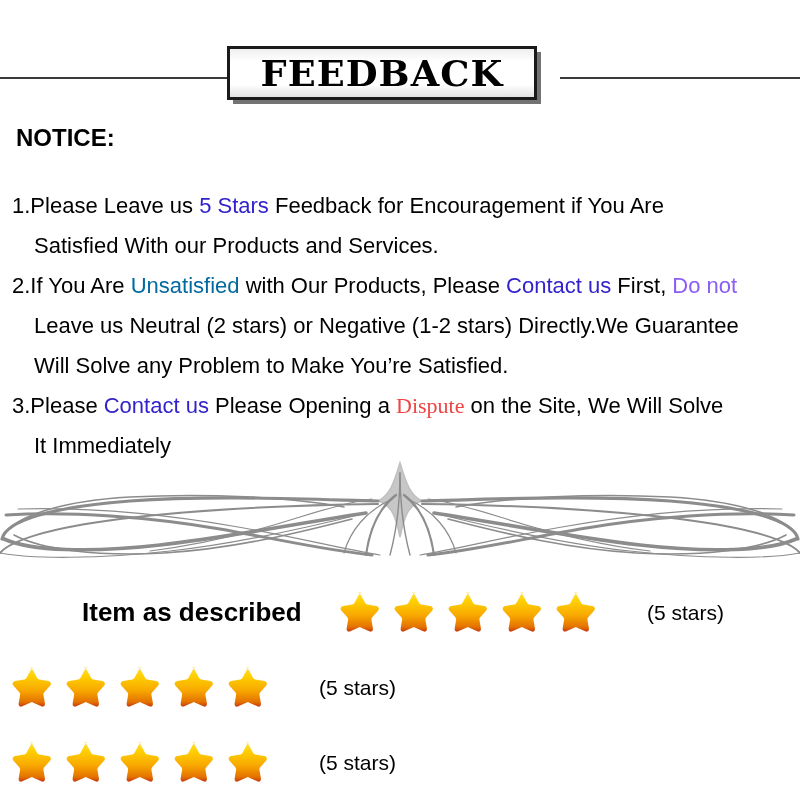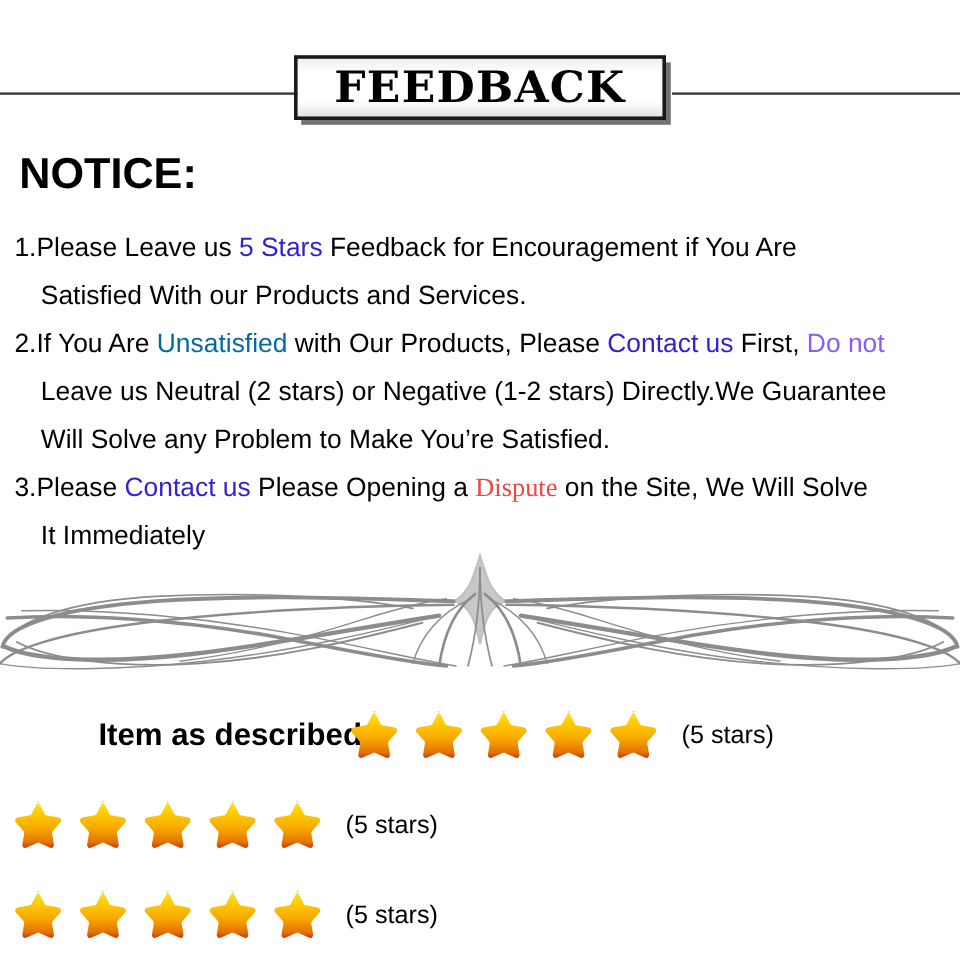--- a/index.html
+++ b/index.html
@@ -28,21 +28,21 @@
     position: absolute;
     top: 37px;
     height: 0;
     border-top: 2px solid #3a3a3a;
   }
   .banner-rule.left  { left: 0;    width: 249px; }
   .banner-rule.right { left: 560px; width: 240px; }
 
   .banner-box {
     position: absolute;
-    left: 245px;
+    left: 227px;
     top: 6px;
     width: 310px;
     height: 54px;
     border: 3px solid #1a1a1a;
     background: linear-gradient(to bottom, #efefef 0%, #ffffff 26%, #ffffff 74%, #e2e2e2 100%);
     box-shadow: 5px 5px 0 -1px rgba(0,0,0,0.55);
     box-sizing: border-box;
     display: flex;
     align-items: center;
     justify-content: center;
@@ -56,21 +56,21 @@
     color: #000000;
     transform: scaleX(1.02);
     white-space: nowrap;
   }
 
   
   .notice-heading {
     position: absolute;
     left: 16px;
     top: 124px;
-    font-size: 36px;
+    font-size: 24px;
     font-weight: bold;
     letter-spacing: 0px;
     white-space: nowrap;
   }
 
   
   .notice-body {
     position: absolute;
     left: 12px;
     top: 186px;
@@ -97,39 +97,40 @@
   .ratings {
     position: absolute;
     left: 0;
     top: 575px;
     width: 800px;
   }
   .rating-row {
     height: 75px;
     display: flex;
     align-items: center;
+    gap: 48px;
   }
   .rating-label {
     width: 280px;
     padding-left: 82px;
     box-sizing: border-box;
     font-size: 26px;
     font-weight: bold;
     white-space: nowrap;
   }
   .stars {
     display: flex;
     align-items: center;
     gap: 8px;
     margin-left: 6px;
   }
   .star { width: 46px; height: 46px; display: block; }
   .rating-count {
     font-size: 21px;
-    margin-left: 20px;
+    margin-left: 3px;
     white-space: nowrap;
   }
 </style>
 </head>
 <body>
 
 <div class="banner-area">
   <div class="banner-rule left"></div>
   <div class="banner-rule right"></div>
   <div class="banner-box">

